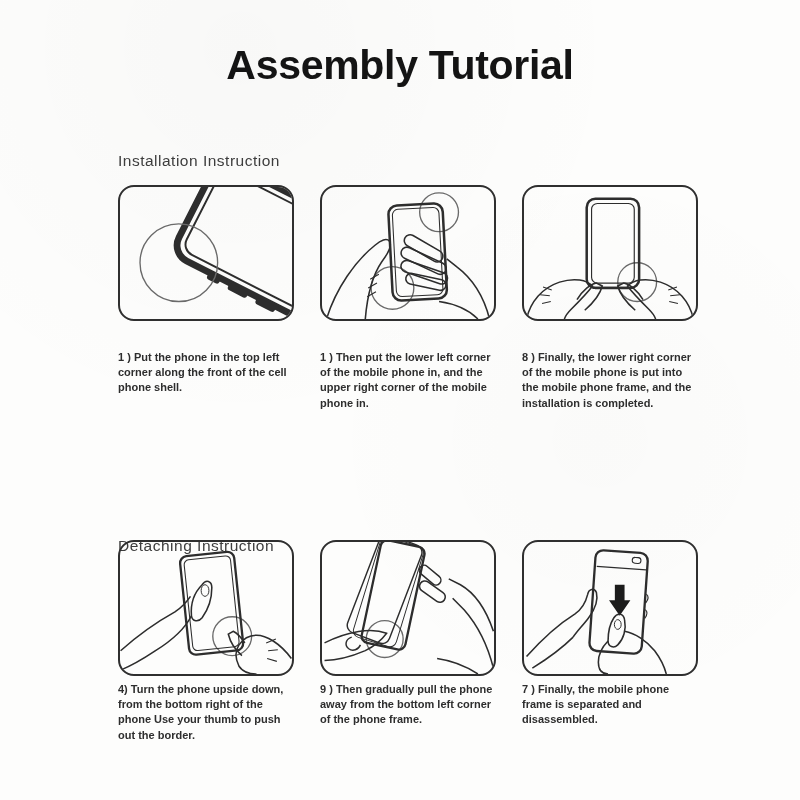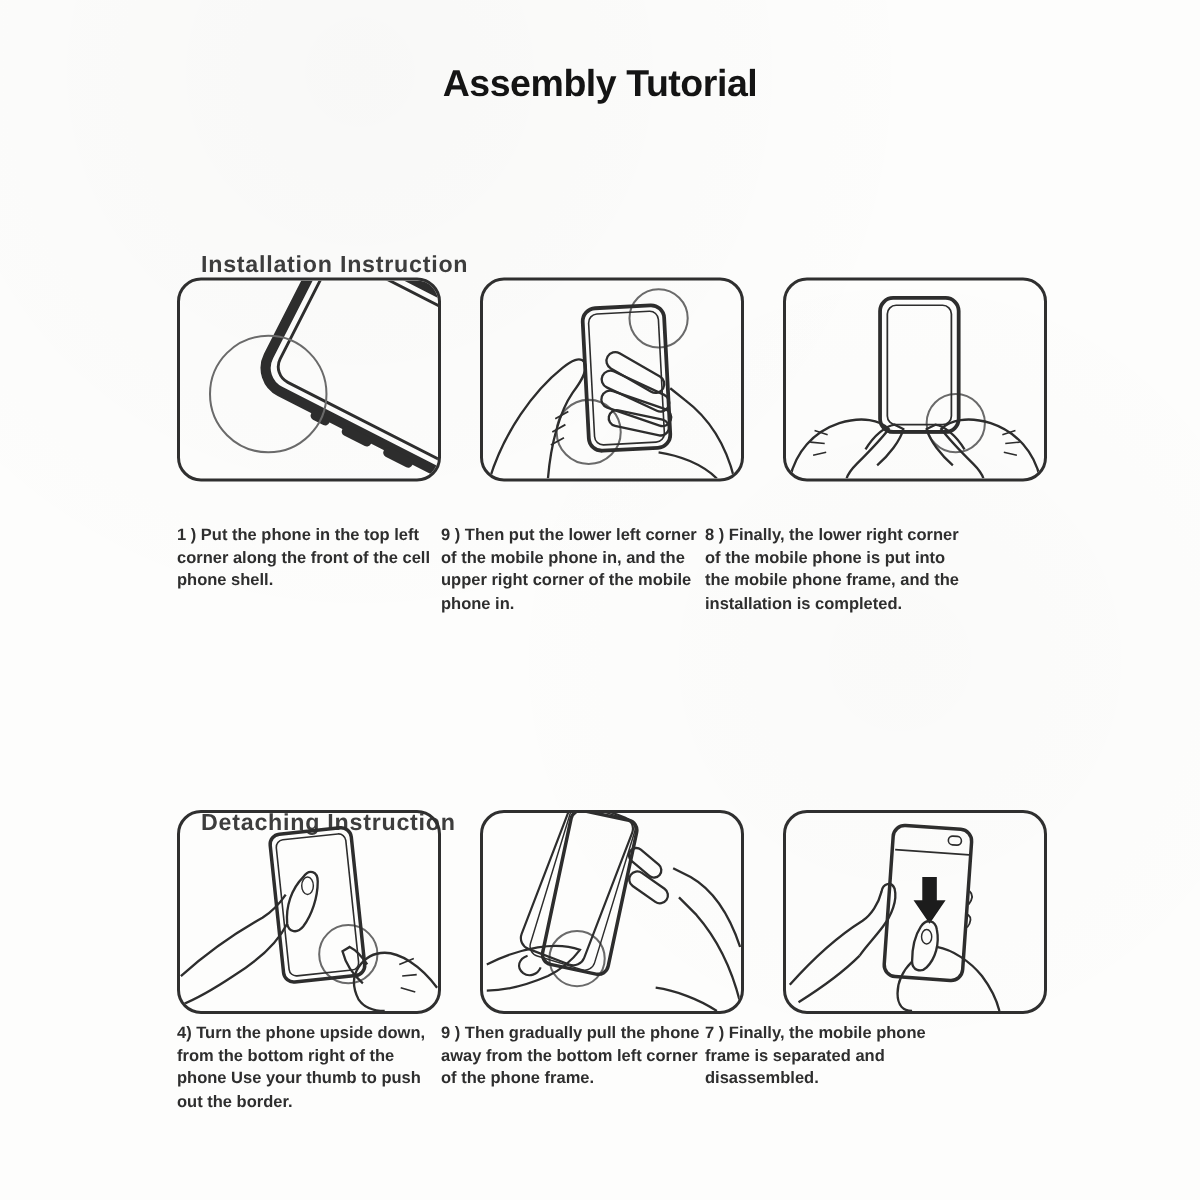--- a/index.html
+++ b/index.html
@@ -7,39 +7,39 @@
     position:relative; width:800px; height:800px; margin:0 auto;
     background:
       radial-gradient(circle at 30% 6%, rgba(0,0,0,0.018), transparent 42%),
       radial-gradient(circle at 75% 55%, rgba(0,0,0,0.012), transparent 40%),
       #fdfdfc;
     font-family:"Liberation Sans", sans-serif;
     overflow:hidden;
   }
   .title {
     position:absolute; top:42px; left:0; width:100%;
-    text-align:center; font-size:25px; font-weight:800;
+    text-align:center; font-size:41px; font-weight:800;
     color:#141414; letter-spacing:-0.3px; margin:0;
   }
   .section-heading {
-    position:absolute; left:118px; margin:16px;
-    font-size:15.5px; font-weight:700; color:#3d3d3d; letter-spacing:0.5px;
+    position:absolute; left:118px; margin:0;
+    font-size:15.5px; font-weight:400; color:#3d3d3d; letter-spacing:0.5px;
   }
   #heading-install { top:152px; }
-  #heading-detach  { top:524px; }
+  #heading-detach  { top:537px; }
   .panel-row { position:absolute; left:118px; display:flex; gap:26px; }
   #row-install { top:185px; }
   #row-detach  { top:540px; }
   .panel {
     width:176px; height:136px; box-sizing:border-box;
     border:2px solid #2f2f2f; border-radius:16px;
     overflow:hidden; background:transparent;
   }
   .panel svg { display:block; width:172px; height:132px; }
-  .caption-row { position:absolute; left:118px; display:flex; }
+  .caption-row { position:absolute; left:118px; display:flex; gap:26px; }
   #captions-install { top:350px; }
   #captions-detach  { top:682px; }
   .caption {
     width:176px; margin:0; font-size:11px; font-weight:700;
     color:#2e2e2e; line-height:1.38;
   }
   .ink   { stroke:#2d2d2d; fill:none; }
   .ring  { stroke:#6a6a6a; fill:none; stroke-width:1.4; }
 </style>
 </head>
@@ -105,21 +105,21 @@
           <path d="M174,136 C170,118 158,104 140,98 C124,93 112,96 106,102 C112,110 120,118 128,126 C132,130 134,133 135,136"></path>
           <path d="M122,116 C116,106 108,100 102,99 L96,102 C98,110 106,120 114,127"></path>
           <path stroke-width="1.1" d="M148,106 l9,-3 M150,112 l10,-1 M149,118 l9,2"></path>
         </g>
       </svg>
     </div>
   </div>
 
   <div class="caption-row" id="captions-install">
     <p class="caption">1 ) Put the phone in the top left corner along the front of the cell phone shell.</p>
-    <p class="caption">9 ) Then put the lower left corner of the mobile phone in, and the upper right corner of the mobile phone in.</p>
+    <p class="caption">1 ) Then put the lower left corner of the mobile phone in, and the upper right corner of the mobile phone in.</p>
     <p class="caption">8 ) Finally, the lower right corner of the mobile phone is put into the mobile phone frame, and the installation is completed.</p>
   </div>
 
   <h2 class="section-heading" id="heading-detach">Detaching Instruction</h2>
 
   <div class="panel-row" id="row-detach">
 
     <div class="panel">
       <svg viewBox="0 0 176 136">
         <circle class="ring" cx="115" cy="97" r="20"></circle>

